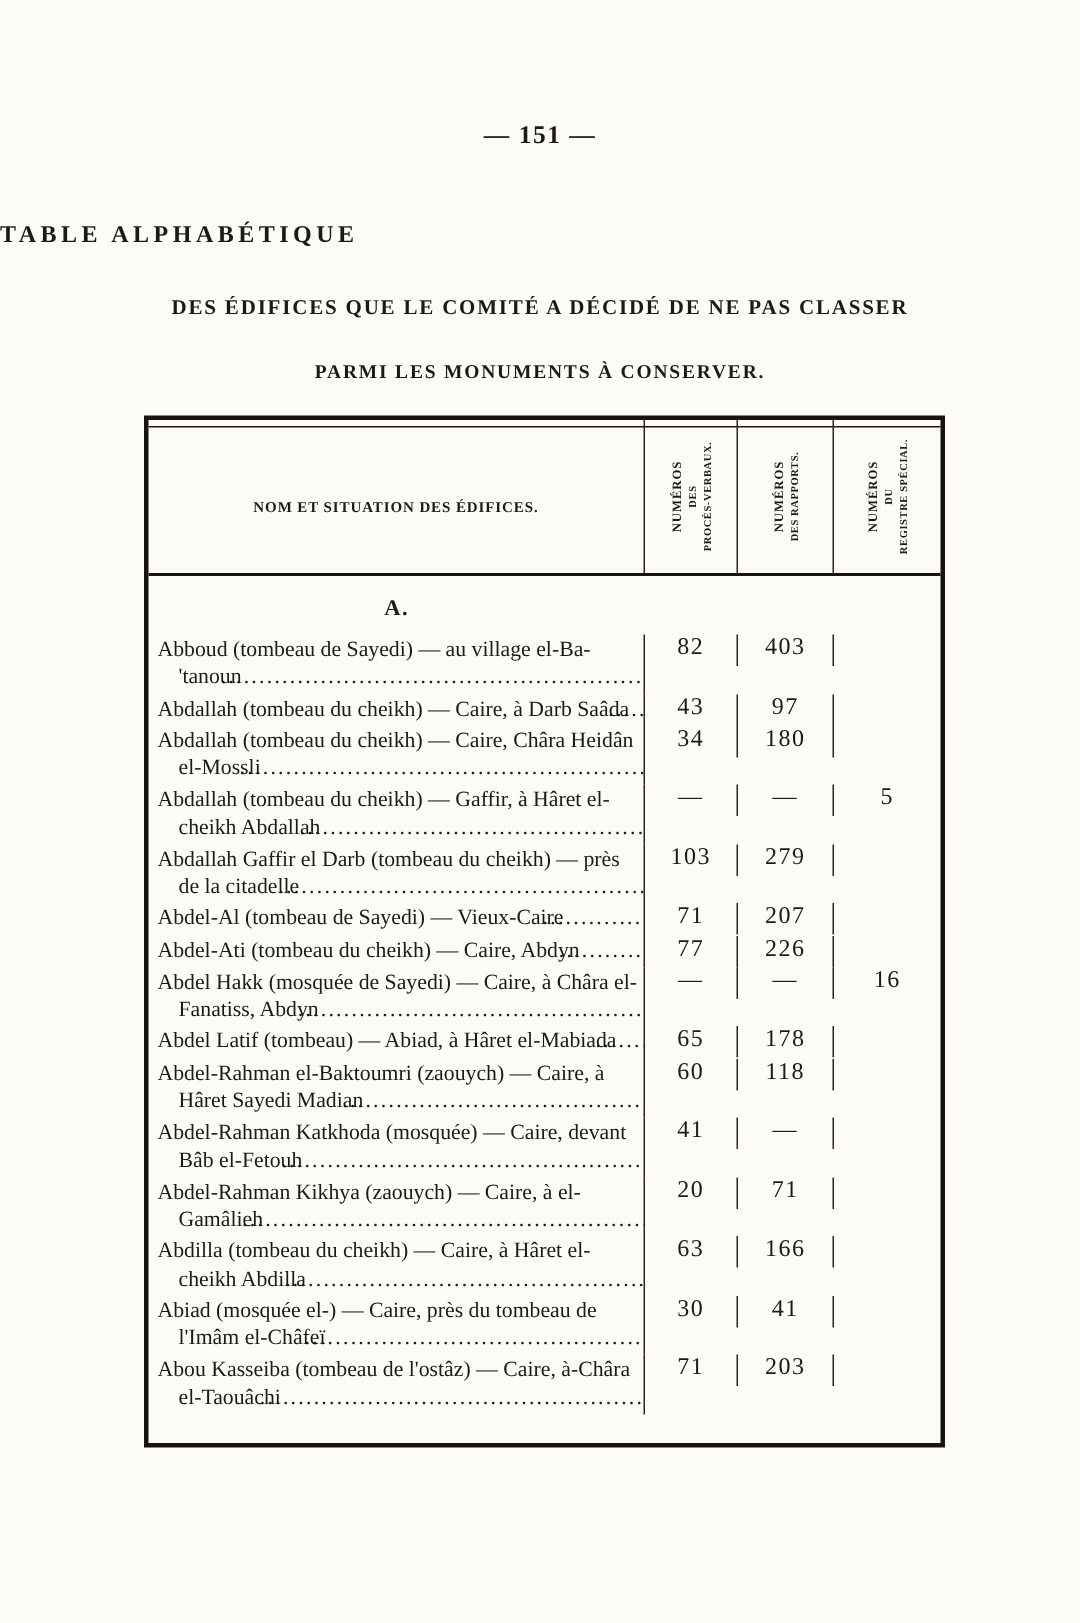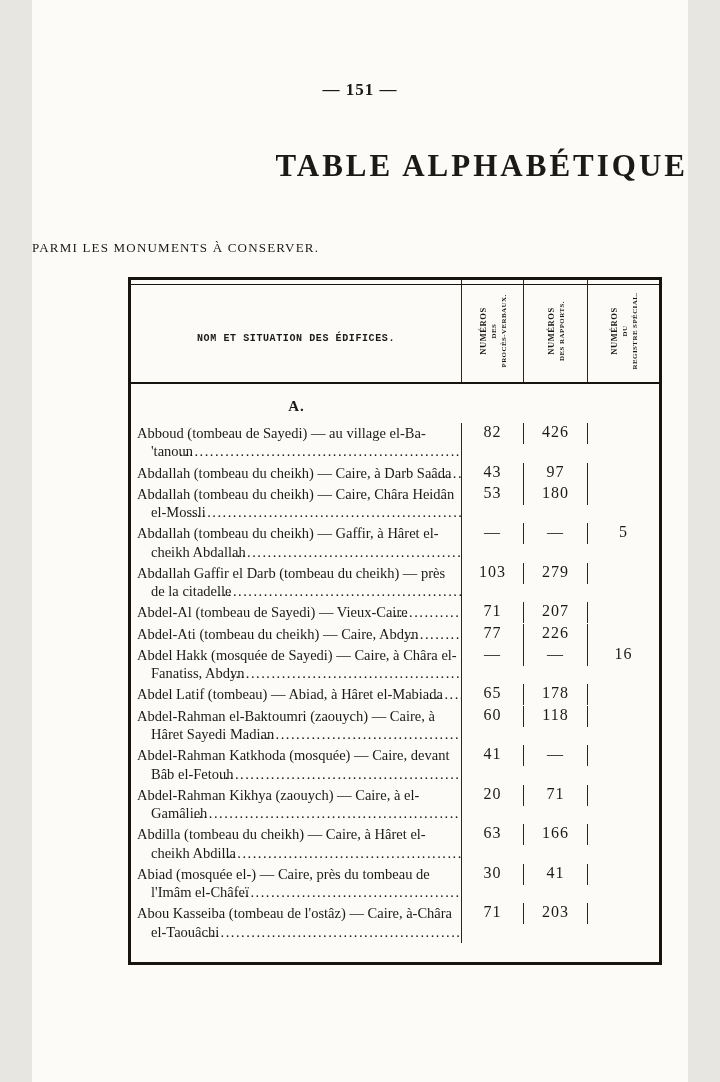--- a/index.html
+++ b/index.html
@@ -1,40 +1,40 @@
 <!DOCTYPE html>
 <html><head>
 <meta charset="utf-8">
 <style>
   * { box-sizing: border-box; margin: 0; padding: 0; }
   html,body { background:#e8e6e0; }
   .page {
     position: relative;
-    width: 656px; height: 1082px;
+    width: 720px; height: 1082px;
     margin: 0 auto;
     background: #fcfbf7;
     font-family: "Liberation Serif", "DejaVu Serif", serif;
     color: #1c1a16;
     overflow: hidden;
   }
   .pageno {
     position: absolute; top: 80px; left: 0; width: 100%;
     text-align: center; font-weight: bold; font-size: 17px; letter-spacing: 1px;
   }
   .title {
     position: absolute; top: 148px; left: 0; width: 100%;
-    text-align: right; font-weight: bold; font-size: 31px; letter-spacing: 3px;
+    text-align: left; font-weight: bold; font-size: 16px; letter-spacing: 3px;
   }
   .sub1 {
     position: absolute; top: 198px; left: 0; width: 100%;
     text-align: center; font-weight: bold; font-size: 14px; letter-spacing: 1.2px;
   }
   .sub2 {
     position: absolute; top: 240px; left: 0; width: 100%;
-    text-align: left; font-weight: normal; font-size: 13px; letter-spacing: 1.2px;
+    text-align: center; font-weight: bold; font-size: 13px; letter-spacing: 1.2px;
   }
   .table {
     position: absolute; left: 96px; top: 277px;
     width: 534px; height: 688px;
     border: 3px solid #17140f;
     background: #fcfbf7;
   }
   
   .table::before {
     content: ""; position: absolute; top: 4px; left: 0; right: 0;
@@ -46,21 +46,20 @@
   }
   .cell { height: 100%; }
   .col-name  { width: 331px; border-right: 1px solid #2a261f; }
   .col-pv    { width: 62px;  border-right: 1px solid #2a261f; }
   .col-rap   { width: 64px;  border-right: 1px solid #2a261f; }
   .col-reg   { width: 71px; }
   .head-name {
     display: flex; align-items: center; justify-content: center;
     font-weight: bold; font-size: 10px; letter-spacing: 0.6px;
     padding-top: 14px;
-    font-family: Liberation Mono, monospace;
   }
   .numhead { position: relative; }
   .rot {
     position: absolute; left: 50%; top: 50%;
     transform: translate(-50%,-50%) rotate(-90deg);
     width: 96px; text-align: center; font-weight: bold; line-height: 1.45;
   }
   .rot .big   { display: block; font-size: 8.5px; letter-spacing: 0.6px; }
   .rot .small { display: block; font-size: 7px;   letter-spacing: 0.4px; }
   .tbody { padding-top: 14px; display: flex; flex-direction: column; }
@@ -85,20 +84,21 @@
     font-size: 16px; letter-spacing: 1px; padding-bottom: 3px;
   }
   .numcell.col-pv, .numcell.col-rap { border-right: 1px solid #2a261f; }
 </style>
 </head>
 <body>
 
 <div class="page">
   <div class="pageno">— 151 —</div>
   <div class="title">TABLE ALPHABÉTIQUE</div>
+  <div class="sub1">DES ÉDIFICES QUE LE COMITÉ A DÉCIDÉ DE NE PAS CLASSER</div>
   <div class="sub2">PARMI LES MONUMENTS À CONSERVER.</div>
 
   <div class="table">
     <div class="thead">
       <div class="cell col-name head-name">
         <span>NOM ET SITUATION DES ÉDIFICES.</span>
       </div>
       <div class="cell col-pv numhead">
         <div class="rot" id="rot-0">
             <span class="big">NUMÉROS</span>
@@ -119,32 +119,32 @@
             <span class="small">REGISTRE SPÉCIAL.</span>
           </div>
       </div>
     </div>
     <div class="tbody" id="tbody">
       <div class="section">A.</div>
 
     <div class="row">
           <div class="cell entry col-name"><span>Abboud (tombeau de Sayedi) — au village el-Ba-'tanoun</span><span class="leader">..........................................................................................</span></div>
           <div class="cell numcell col-pv">82</div>
-          <div class="cell numcell col-rap">426</div>
+          <div class="cell numcell col-rap">403</div>
           <div class="cell numcell col-reg"></div>
         </div>
         <div class="row">
           <div class="cell entry col-name"><span>Abdallah (tombeau du cheikh) — Caire, à Darb Saâda</span><span class="leader">..........................................................................................</span></div>
           <div class="cell numcell col-pv">43</div>
           <div class="cell numcell col-rap">97</div>
           <div class="cell numcell col-reg"></div>
         </div>
         <div class="row">
           <div class="cell entry col-name"><span>Abdallah (tombeau du cheikh) — Caire, Châra Heidân el-Mossli</span><span class="leader">..........................................................................................</span></div>
-          <div class="cell numcell col-pv">53</div>
+          <div class="cell numcell col-pv">34</div>
           <div class="cell numcell col-rap">180</div>
           <div class="cell numcell col-reg"></div>
         </div>
         <div class="row">
           <div class="cell entry col-name"><span>Abdallah (tombeau du cheikh) — Gaffir, à Hâret el-cheikh Abdallah</span><span class="leader">..........................................................................................</span></div>
           <div class="cell numcell col-pv">—</div>
           <div class="cell numcell col-rap">—</div>
           <div class="cell numcell col-reg">5</div>
         </div>
         <div class="row">

